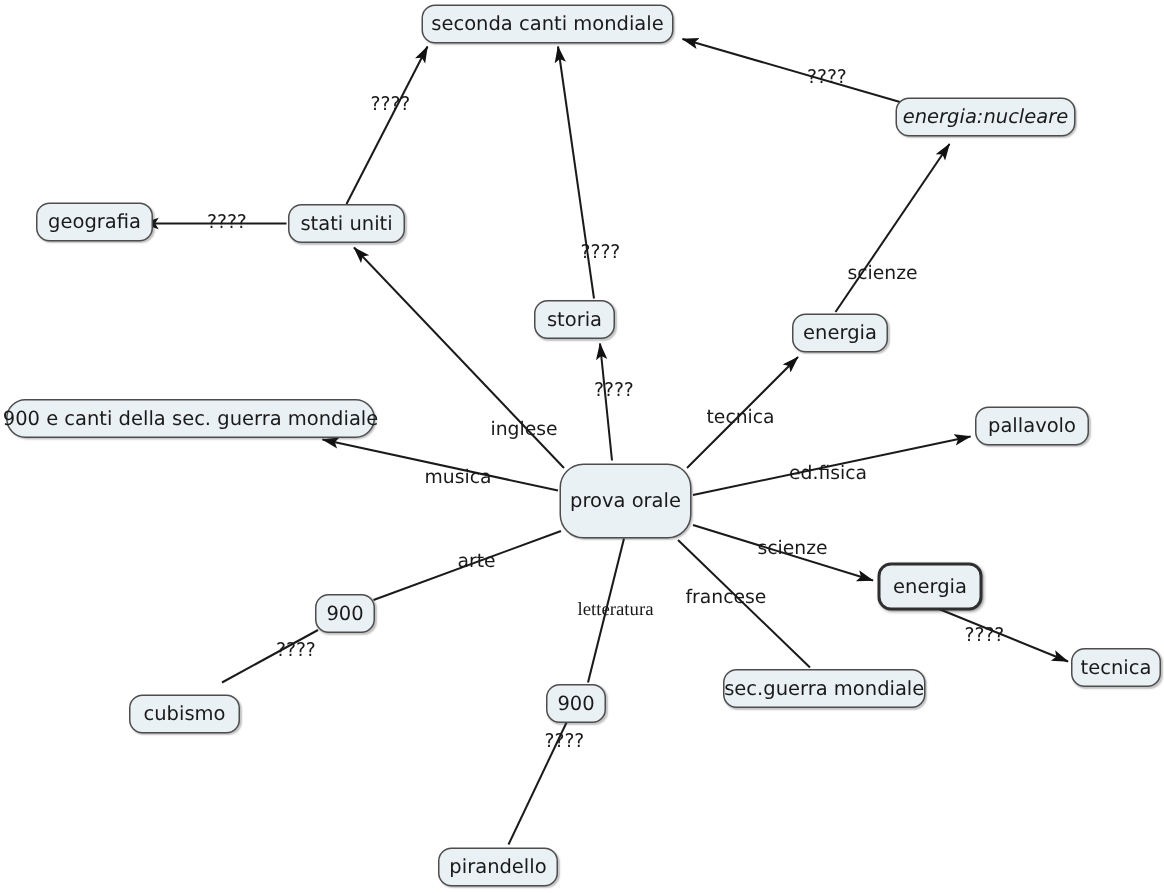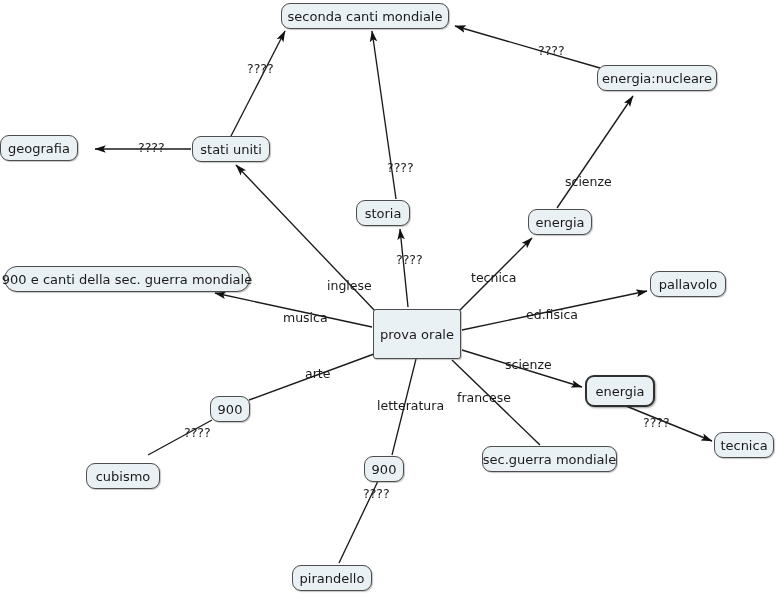--- a/index.html
+++ b/index.html
@@ -40,21 +40,21 @@
     justify-content: center;
     white-space: nowrap;
     padding: 0 9px;
     box-shadow: 1px 1px 1px rgba(60,60,60,0.30);
   }
   .node.selected {
     border: 2px solid #2f2f2f;
     box-shadow: 1px 1px 2px rgba(40,40,40,0.45);
   }
   .node.central {
-    border-radius: 3px;
+    border-radius: 16px;
     font-size: 13px;
   }
   .edge-label {
     position: absolute;
     font-size: 12.5px;
     color: #1a1a1a;
     background: transparent;
     white-space: nowrap;
     line-height: 1;
   }
@@ -96,33 +96,33 @@
       <div class="edge-label" style="left: 565px; top: 176px;">scienze</div>
       <div class="edge-label" style="left: 387px; top: 162px;">????</div>
       <div class="edge-label" style="left: 327px; top: 280px;">inglese</div>
       <div class="edge-label" style="left: 396px; top: 254px;">????</div>
       <div class="edge-label" style="left: 471px; top: 272px;">tecnica</div>
       <div class="edge-label" style="left: 526px; top: 309px;">ed.fisica</div>
       <div class="edge-label" style="left: 283px; top: 312px;">musica</div>
       <div class="edge-label" style="left: 505px; top: 359px;">scienze</div>
       <div class="edge-label" style="left: 457px; top: 392px;">francese</div>
       <div class="edge-label" style="left: 305px; top: 368px;">arte</div>
-      <div class="edge-label" style="left: 377px; top: 400px;">letteratura</div>
+      <div class="edge-label" style="left: 385px; top: 400px; font-family: Liberation Serif, serif;">letteratura</div>
       <div class="edge-label" style="left: 184px; top: 427px;">????</div>
       <div class="edge-label" style="left: 363px; top: 488px;">????</div>
       <div class="edge-label" style="left: 643px; top: 417px;">????</div>
     </div>
   <div id="nodes-layer">
       <div class="node" style="left: 281px; top: 3px; width: 168px; height: 26px;">
         <span>seconda canti mondiale</span>
       </div>
-      <div class="node" style="left: 597px; top: 65px; width: 120px; height: 26px;">
+      <div class="node" style="left: 597px; top: 65px; width: 120px; height: 26px; font-style: italic;">
         <span>energia:nucleare</span>
       </div>
-      <div class="node" style="left: 0; top: 135px; width: 78px; height: 26px;">
+      <div class="node" style="left: 24px; top: 135px; width: 78px; height: 26px;">
         <span>geografia</span>
       </div>
       <div class="node" style="left: 192px; top: 136px; width: 78px; height: 26px;">
         <span>stati uniti</span>
       </div>
       <div class="node" style="left: 356px; top: 200px; width: 54px; height: 26px;">
         <span>storia</span>
       </div>
       <div class="node" style="left: 528px; top: 209px; width: 64px; height: 26px;">
         <span>energia</span>

